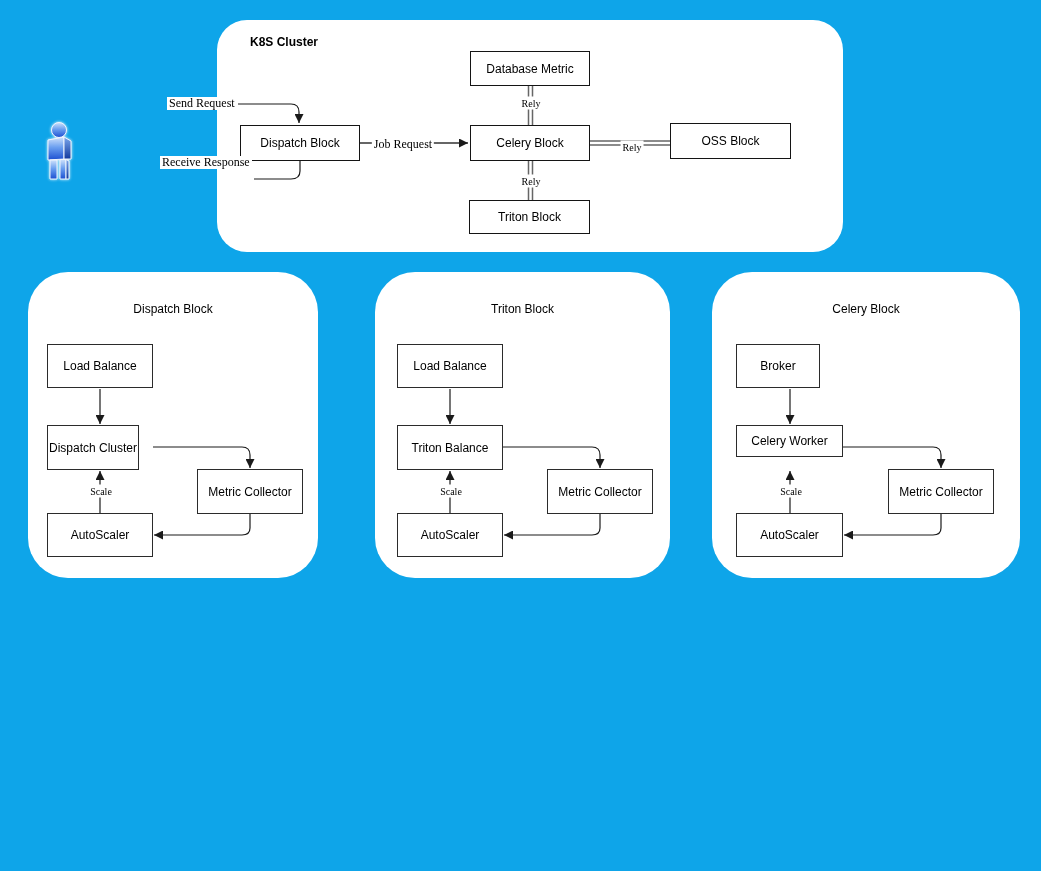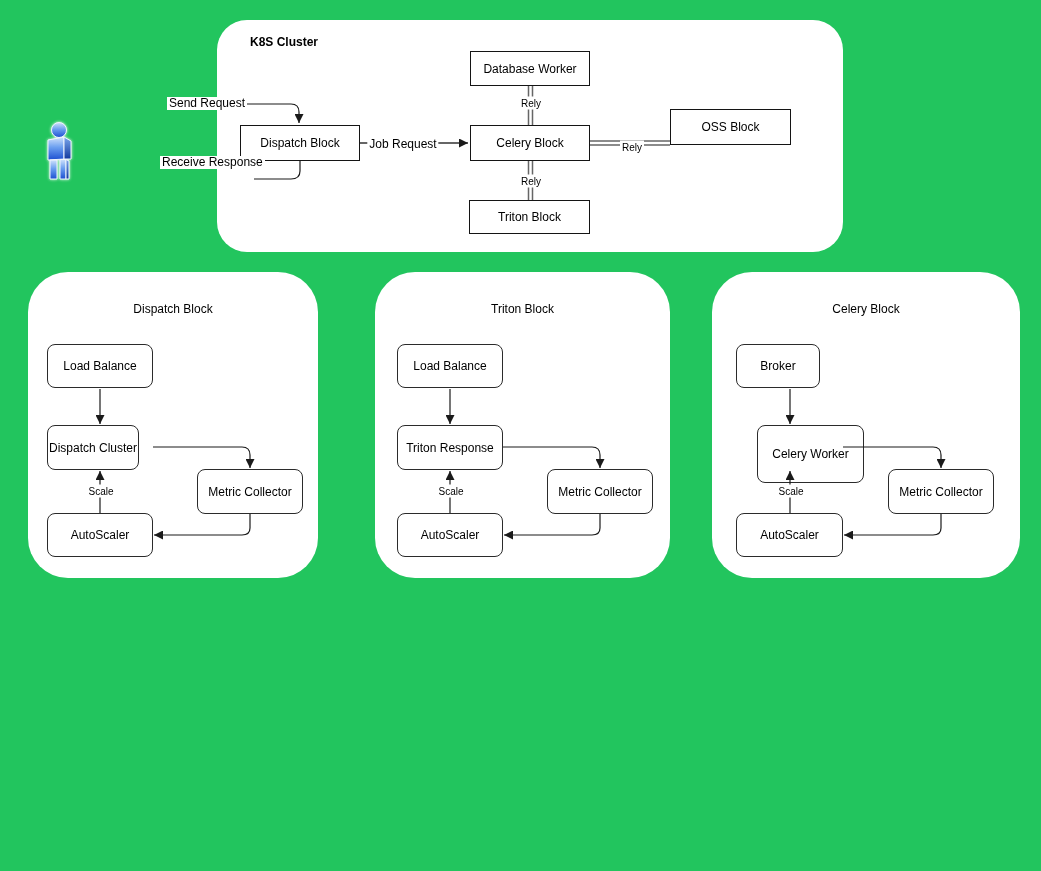--- a/index.html
+++ b/index.html
@@ -1,65 +1,65 @@
 <!DOCTYPE html>
 <html><head>
 <meta charset="utf-8">
 <style>
   html,body{margin:0;padding:0;background:#000;}
-  #canvas{position:relative;width:1041px;height:871px;background:#22c55e;overflow:hidden;
+  #canvas{position:relative;width:1041px;height:871px;background:#0ea5e9;overflow:hidden;
           font-family:"Liberation Sans",sans-serif;color:#000;}
   .panel{position:absolute;background:#fff;z-index:1;}
   .node{position:absolute;background:#fff;border:1px solid #141414;box-sizing:border-box;
         display:flex;align-items:center;justify-content:center;
         font-size:12px;line-height:14px;text-align:center;z-index:2;}
-  .rounded{border-radius:8px;border-color:#2b2b2b;}
+  .rounded{border-radius:0;border-color:#2b2b2b;}
   .ptitle{position:absolute;z-index:2;font-size:12px;line-height:14px;text-align:center;}
   .k8s-title{position:absolute;z-index:2;font-size:12px;line-height:14px;font-weight:bold;}
   #edges{position:absolute;left:0;top:0;z-index:3;pointer-events:none;}
   .lbl{position:absolute;z-index:4;font-size:12px;line-height:13px;background:#fff;
-       padding:0 2px;white-space:nowrap;}
+       padding:0 2px;white-space:nowrap;font-family:Liberation Serif, serif;}
   .ctr{transform:translate(-50%,-50%);}
   .small{font-size:10px;}
   #actor{position:absolute;left:44px;top:121px;z-index:2;
          filter:drop-shadow(0 0 1.5px rgba(255,255,255,0.95));}
 </style>
 </head>
 <body>
 
 <div id="canvas">
 
   <div class="panel" style="left:217px;top:20px;width:626px;height:232px;border-radius:30px"></div>
   <div class="panel" style="left:28px;top:272px;width:290px;height:306px;border-radius:40px"></div>
   <div class="panel" style="left:375px;top:272px;width:295px;height:306px;border-radius:40px"></div>
   <div class="panel" style="left:712px;top:272px;width:308px;height:306px;border-radius:40px"></div>
 
   <div class="k8s-title" style="left:250px;top:35px">K8S Cluster</div>
   <div class="ptitle" style="left:28px;top:302px;width:290px">Dispatch Block</div>
   <div class="ptitle" style="left:375px;top:302px;width:295px">Triton Block</div>
   <div class="ptitle" style="left:712px;top:302px;width:308px">Celery Block</div>
 
-  <div class="node" style="left:470px;top:51px;width:120px;height:35px">Database Worker</div>
+  <div class="node" style="left:470px;top:51px;width:120px;height:35px">Database Metric</div>
   <div class="node" style="left:240px;top:125px;width:120px;height:36px">Dispatch Block</div>
   <div class="node" style="left:470px;top:125px;width:120px;height:36px">Celery Block</div>
-  <div class="node" style="left:670px;top:109px;width:121px;height:36px">OSS Block</div>
+  <div class="node" style="left:670px;top:123px;width:121px;height:36px">OSS Block</div>
   <div class="node" style="left:469px;top:200px;width:121px;height:34px">Triton Block</div>
 
   <div class="node rounded" style="left:47px;top:344px;width:106px;height:44px">Load Balance</div>
   <div class="node rounded" style="left:47px;top:425px;width:92px;height:45px">Dispatch Cluster</div>
   <div class="node rounded" style="left:197px;top:469px;width:106px;height:45px">Metric Collector</div>
   <div class="node rounded" style="left:47px;top:513px;width:106px;height:44px">AutoScaler</div>
 
   <div class="node rounded" style="left:397px;top:344px;width:106px;height:44px">Load Balance</div>
-  <div class="node rounded" style="left:397px;top:425px;width:106px;height:45px">Triton Response</div>
+  <div class="node rounded" style="left:397px;top:425px;width:106px;height:45px">Triton Balance</div>
   <div class="node rounded" style="left:547px;top:469px;width:106px;height:45px">Metric Collector</div>
   <div class="node rounded" style="left:397px;top:513px;width:106px;height:44px">AutoScaler</div>
 
   <div class="node rounded" style="left:736px;top:344px;width:84px;height:44px">Broker</div>
-  <div class="node rounded" style="left:757px;top:425px;width:107px;height:58px">Celery Worker</div>
+  <div class="node rounded" style="left:736px;top:425px;width:107px;height:32px">Celery Worker</div>
   <div class="node rounded" style="left:888px;top:469px;width:106px;height:45px">Metric Collector</div>
   <div class="node rounded" style="left:736px;top:513px;width:107px;height:44px">AutoScaler</div>
 
   <svg id="actor" width="32" height="62" viewBox="0 0 32 62">
     <defs>
       <linearGradient id="agF" x1="0" y1="0" x2="0" y2="1">
         <stop offset="0" stop-color="#cfe2fb"></stop>
         <stop offset="0.45" stop-color="#6b9ff0"></stop>
         <stop offset="1" stop-color="#1c4fd1"></stop>
       </linearGradient>

